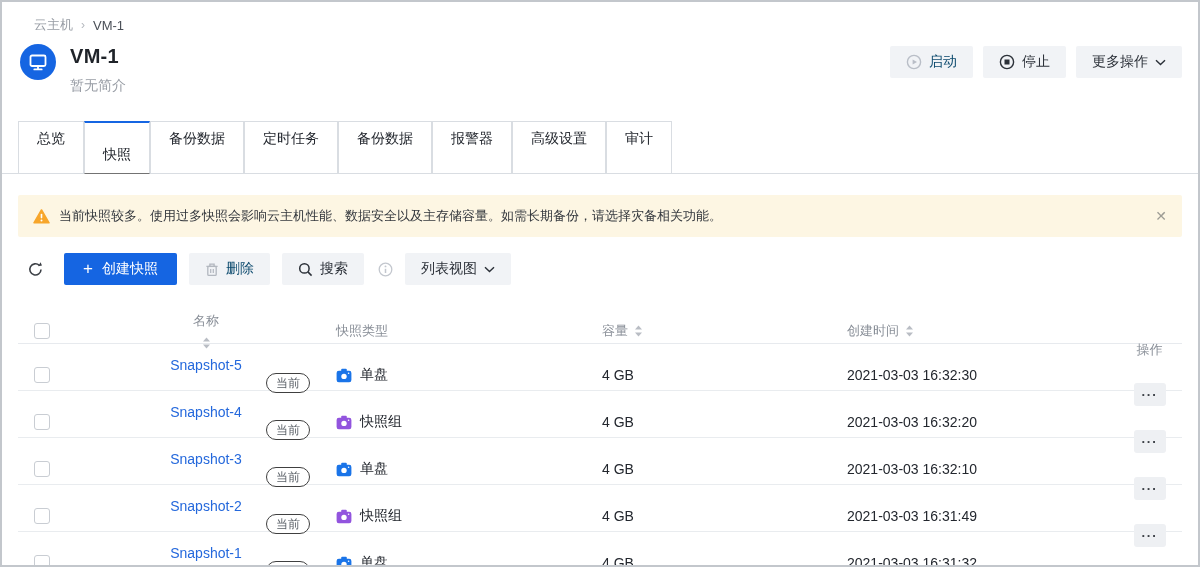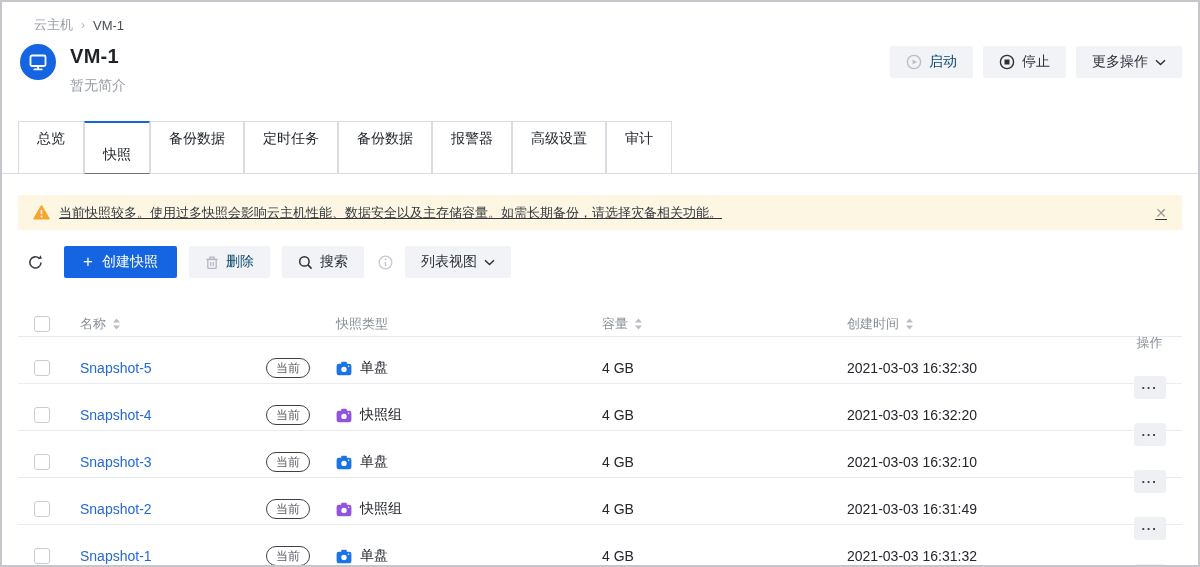--- a/index.html
+++ b/index.html
@@ -33,40 +33,40 @@
   .btn.primary { background: #1565e2; color: #fff; padding: 0 19px; gap: 9px; }
   .btn .plus { font-size: 17px; font-weight: normal; line-height: 1; position: relative; top: -1px; }
 
   
   .tabbar { margin-top: 26px; padding: 0 16px; display: flex; gap: 0; border-bottom: 1px solid #d9dde2; }
   .tab { padding: 8px 18px 9px; border: 1px solid #d9dde2; margin-bottom: -1px; font-size: 14px;
          background: #fff; cursor: pointer; color: #23272e; }
   .tab.active { border-top: 2px solid #1565e2; padding-top: 23px; border-bottom: 1px solid #737373; }
 
   
-  .banner { margin: 21px 16px 16px; height: 35px; background: #fdf6e3; border-radius: 2px;
-            display: flex; align-items: center; padding: 0 15px; gap: 9px; font-size: 13px; color: #33373d; text-decoration: underline; }
+  .banner { margin: 21px 16px 16px; height: 42px; background: #fdf6e3; border-radius: 2px;
+            display: flex; align-items: center; padding: 0 15px; gap: 9px; font-size: 13px; color: #33373d; }
   .banner-close { margin-left: auto; color: #9d9c94; font-size: 14px; cursor: pointer; line-height: 1; }
 
   
   .toolbar { margin: 10px 16px 0; display: flex; align-items: center; }
   .icon-btn { width: 34px; height: 32px; display: flex; align-items: center; justify-content: center;
               background: transparent; border: none; cursor: pointer; }
   .toolbar .btn { margin-left: 12px; }
   .toolbar .info { margin-left: 14px; display: flex; align-items: center; cursor: pointer; }
   .view-btn { margin-left: auto; }
 
   
   .table { margin: 17px 16px 0; }
   .thead, .trow { display: grid; grid-template-columns: 48px 266px 270px 245px 270px 1fr; align-items: center; }
   .thead { height: 42px; border-bottom: 1px solid #e7eaee; color: #888e97; font-size: 13px; }
   .trow { height: 47px; border-bottom: 1px solid #e9ecef; font-size: 14px; }
   .cell-check { padding-left: 16px; display: flex; align-items: center; }
   .checkbox { width: 16px; height: 16px; border: 1px solid #c9cdd3; border-radius: 3px; background: #fff; cursor: pointer; }
-  .cell-name { padding-left: 14px; display: flex; align-items: center; }
+  .cell-name { padding-left: 14px; display: flex; align-items: center; flex-direction: column; }
   .hcell { display: flex; align-items: center; gap: 6px; }
   .hcell.sortable { cursor: pointer; }
   .name-link { color: #2468dc; cursor: pointer; }
   .badge { margin-left: auto; margin-right: 22px; border: 1px solid #404040; border-radius: 11px;
            padding: 3px 9px; font-size: 12px; color: #595f66; background: #fff; line-height: 1; }
   .cell-type { display: flex; align-items: center; gap: 8px; padding-left: 4px; }
   .cell-actions { display: flex; justify-content: center; margin-top: 39px; }
   .dots-btn { width: 32px; height: 23px; background: #eef0f3; border: none; border-radius: 3px;
               color: #3c4046; font-size: 13px; font-weight: bold; letter-spacing: 1px; cursor: pointer;
               display: flex; align-items: center; justify-content: center; line-height: 1; }

